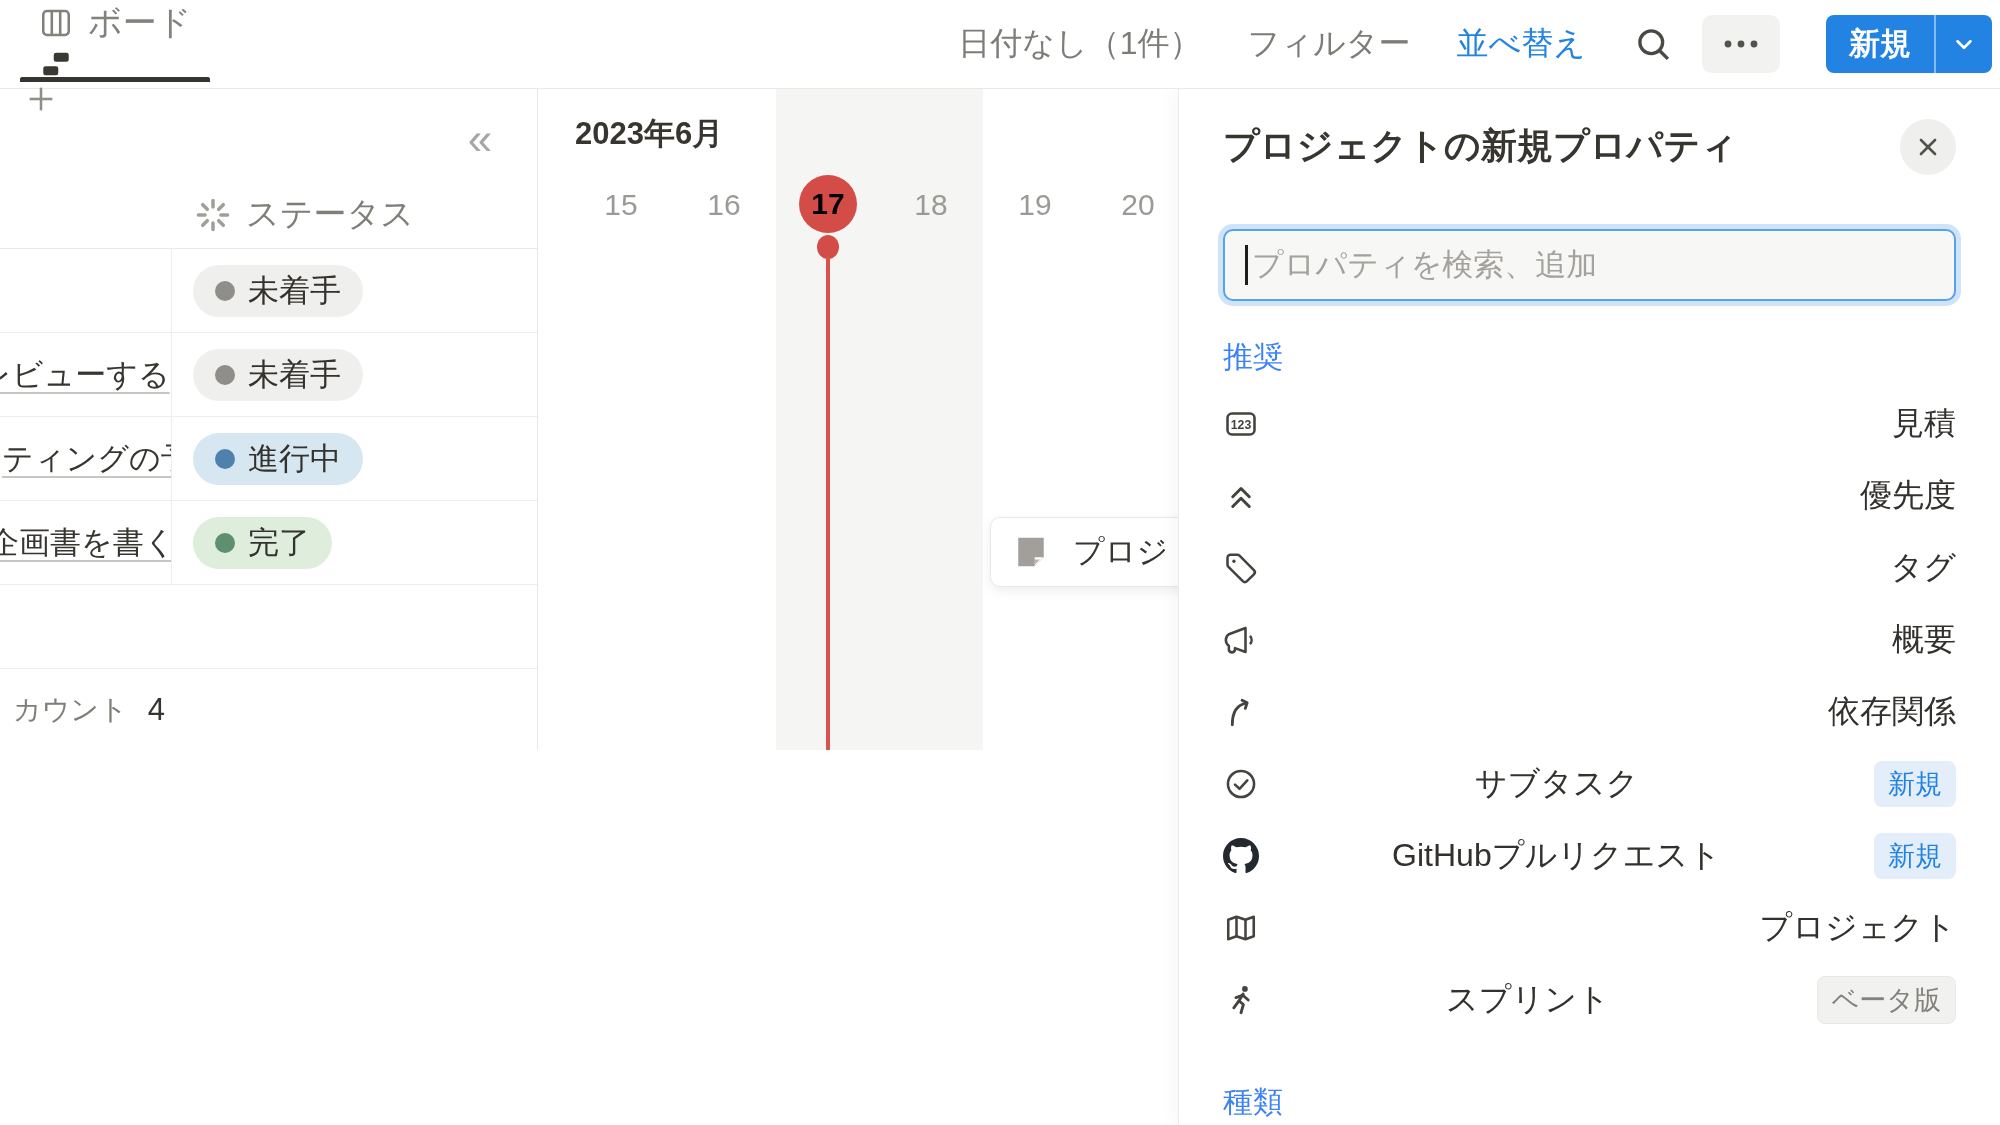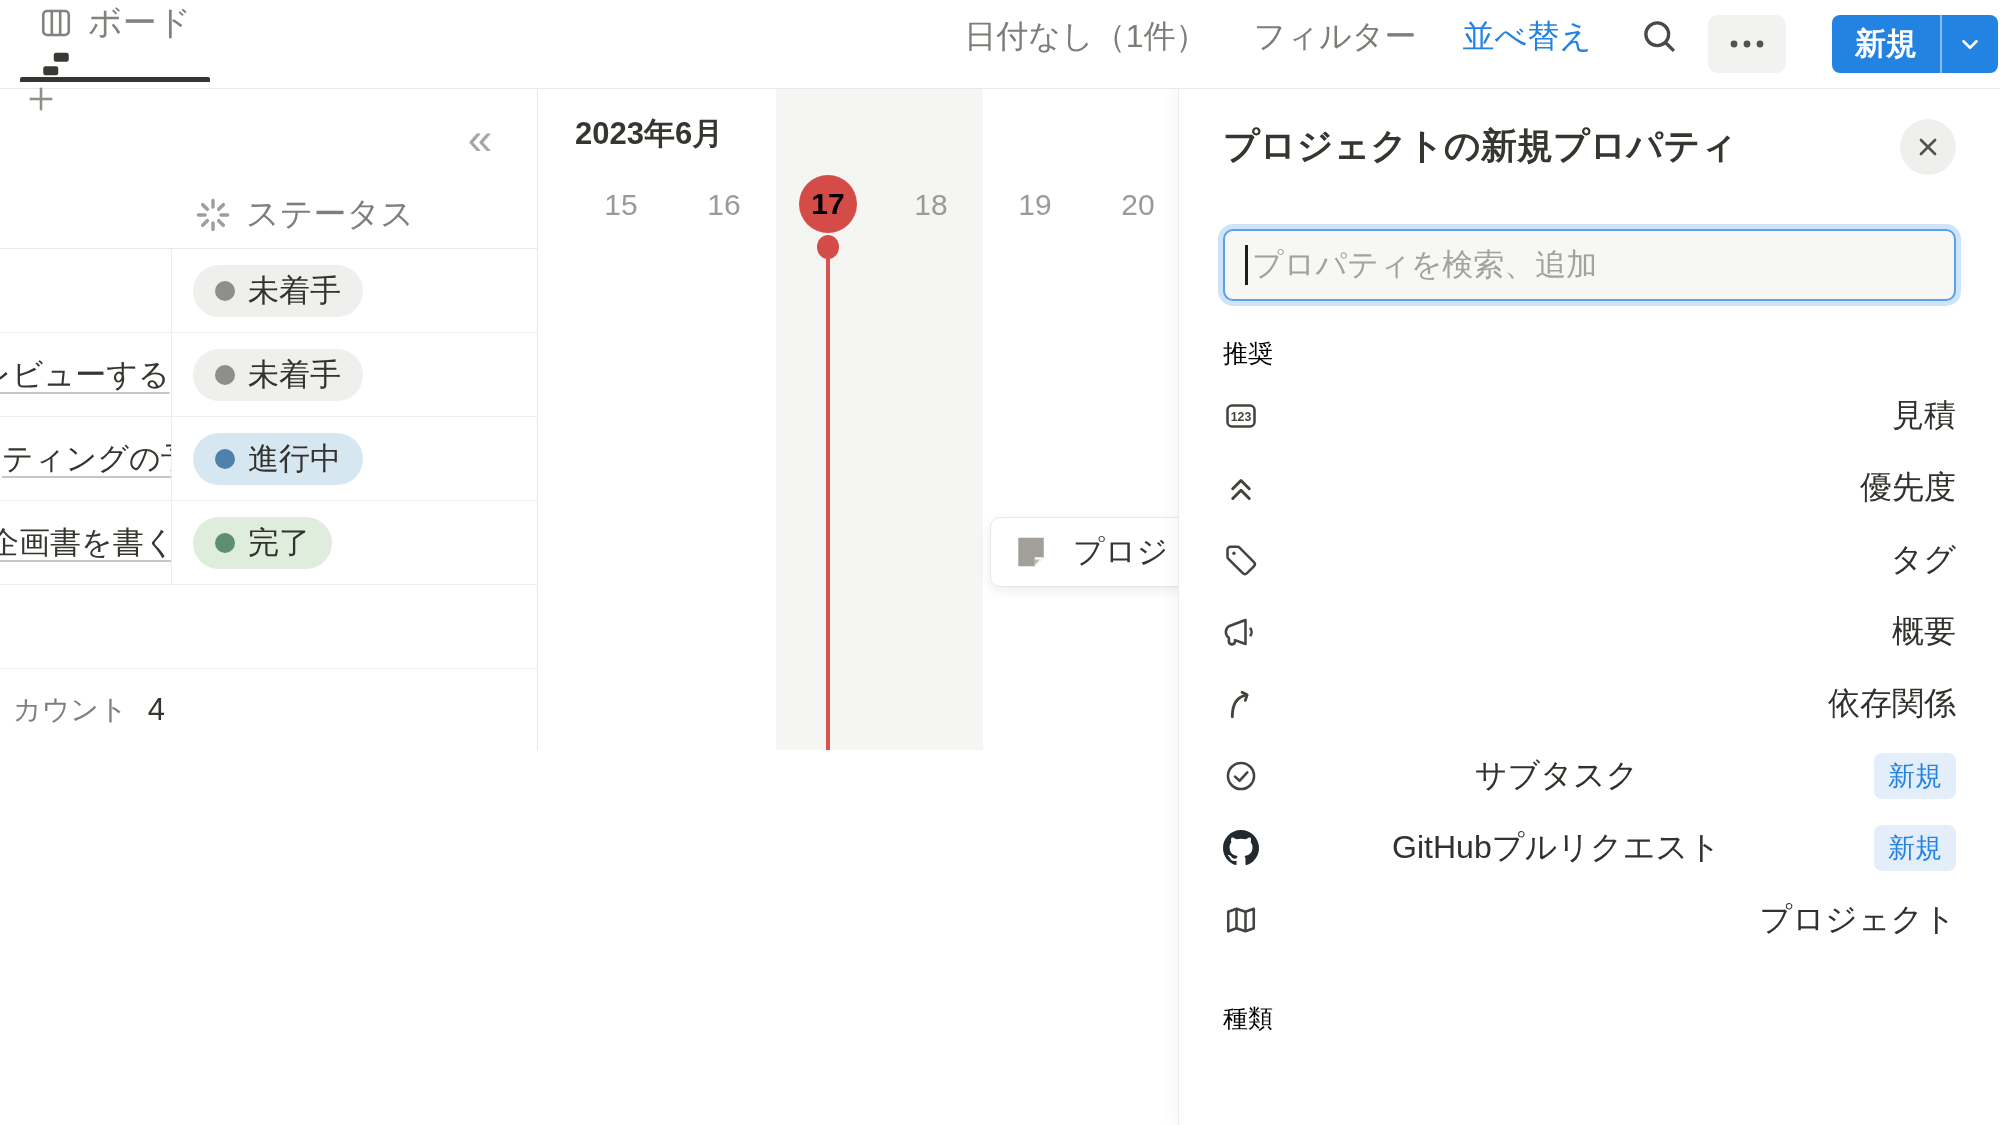--- a/index.html
+++ b/index.html
@@ -20,21 +20,21 @@
   .tabs { display:flex; align-items:stretch; height:100%; padding-left:14px;flex-direction:column; }
   .tab { position:relative; display:flex; align-items:center; gap:14px; padding:0 24px; cursor:pointer; }
   .tab .tab-label { font-size:34px; }
   .tab.inactive { color:#82817C; }
   .tab.active { color:#37352F; font-weight:600; }
   .tab.active::after {
     content:""; position:absolute; left:6px; right:6px; bottom:0; height:5px;
     background:#37352F; border-radius:2px 2px 0 0;
   }
   .add-view { display:flex; align-items:center; padding:0 10px; color:#8F8E89; }
-  .toolbar-right { margin-left:auto; display:flex; align-items:flex-start; gap:46px; padding-right:2px; }
+  .toolbar-right { margin-left:auto; display:flex; align-items:center; gap:46px; padding-right:8px; }
   .tb-text { font-size:32px; color:#7D7C77; white-space:nowrap; cursor:pointer; }
   .tb-text.sort { color:#2383E2; }
   .more-btn {
     width:78px; height:58px; border-radius:10px; background:#F2F2F0;
     display:flex; align-items:center; justify-content:center; cursor:pointer; margin-left:-18px;
   }
   .new-btn {
     height:58px; border-radius:8px; background:#2383E2; color:#fff;
     display:flex; align-items:stretch; overflow:hidden; cursor:pointer;
   }
@@ -116,21 +116,21 @@
     background:#F7F7F5; border:2px solid #56A3EC;
     box-shadow:0 0 0 5px rgba(35,131,226,0.22);
     display:flex; align-items:center; padding:0 20px;
   }
   .panel-search .cursor-bar { width:3px; height:40px; background:#1F1E1B; margin-right:4px; }
   .panel-search input {
     flex:1; border:none; outline:none; background:transparent;
     font-size:31px; color:#a16207; font-family:inherit; padding:0;
   }
   .panel-search input::placeholder { color:#A4A29E; }
-  .section-label { margin-top:36px; font-size:25px; color:#000000; }
+  .section-label { margin-top:36px; font-size:30px; color:#3b82f6; }
   .panel-list { margin-top:10px; }
   .panel-item { height:72px; display:flex; align-items:center; gap:26px; cursor:pointer;justify-content:space-between; }
   .panel-item .pi-label { font-size:32px; color:#33312D; white-space:nowrap; }
   .pi-badge { margin-left:20px; font-size:27px; padding:5px 14px; border-radius:8px; white-space:nowrap; }
   .pi-badge.blue { background:#E4EEFB; color:#2383E2; }
   .pi-badge.gray { background:#F1F1EF; color:#82817D; border:1px solid #E9E9E7; }
   .type-label { margin-top:46px; }
 </style>
 </head>
 <body>
@@ -361,19 +361,30 @@
 
       <div class="panel-item">
         <svg width="36" height="36" viewBox="0 0 24 24" fill="none" stroke="#45433E" stroke-width="1.7" stroke-linejoin="round">
           <path d="M9 4.5 L3.5 6.5 V19.5 L9 17.5 L15 19.5 L20.5 17.5 V4.5 L15 6.5 Z"></path>
           <line x1="9" y1="4.5" x2="9" y2="17.5"></line>
           <line x1="15" y1="6.5" x2="15" y2="19.5"></line>
         </svg>
         <span class="pi-label">プロジェクト</span>
       </div>
 
+      <div class="panel-item">
+        <svg width="36" height="36" viewBox="0 0 24 24" fill="none" stroke="#45433E" stroke-width="1.9" stroke-linecap="round" stroke-linejoin="round">
+          <circle cx="14.6" cy="4.6" r="1.9" fill="#45433E" stroke="none"></circle>
+          <path d="M13.4 8 L10.6 12.6 L13.6 15 L12 20.5"></path>
+          <path d="M13.4 8.8 L8.6 10.4"></path>
+          <path d="M13.6 9.2 L16.8 12"></path>
+          <path d="M10.6 12.6 L7.2 17.2"></path>
+        </svg>
+        <span class="pi-label">スプリント</span>
+        <span class="pi-badge gray">ベータ版</span>
+      </div>
 
     </div>
 
     <div class="section-label type-label">種類</div>
   </div>
 
 </div>
 
 </body></html>

